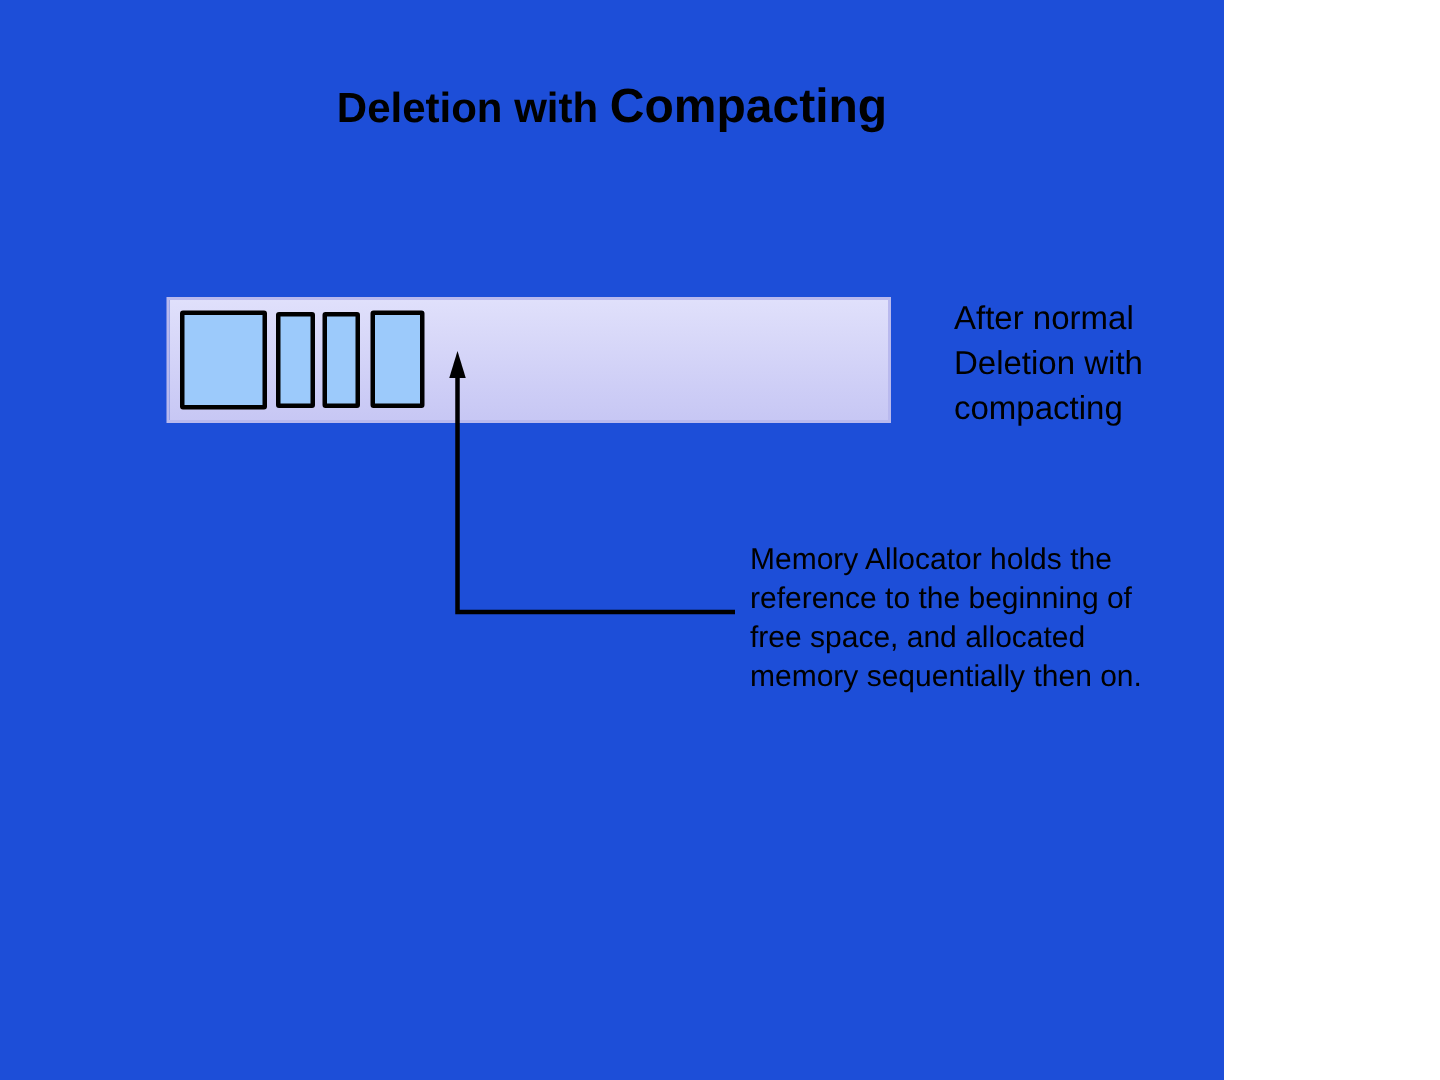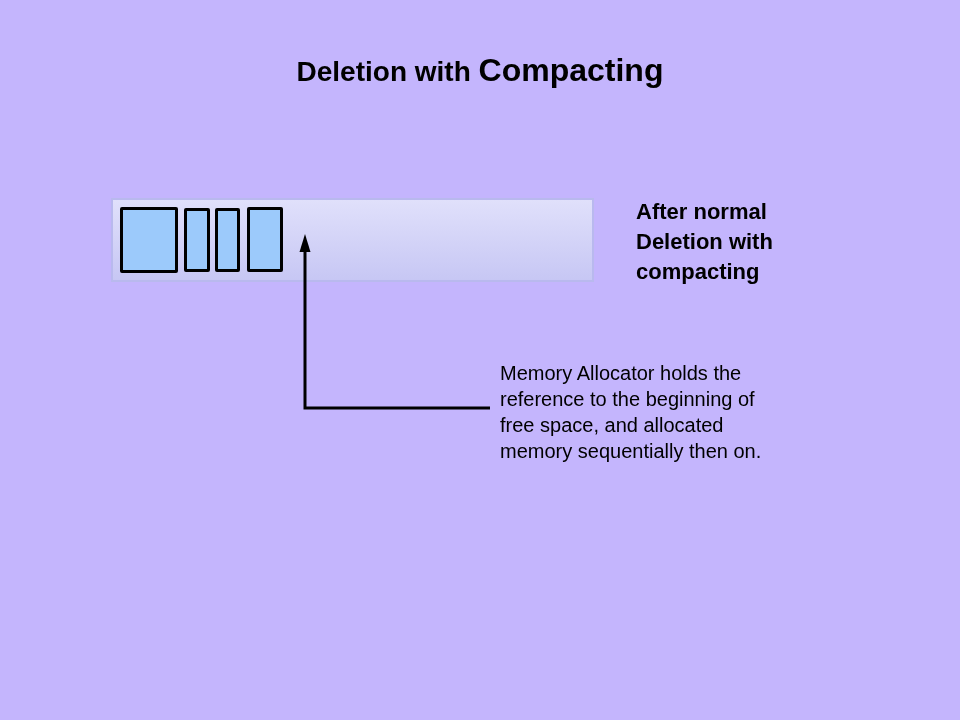--- a/index.html
+++ b/index.html
@@ -13,23 +13,23 @@
   * { margin: 0; padding: 0; box-sizing: border-box; }
   html, body { width: 960px; height: 720px; }
   body {
     background: #ffffff;
     font-family: "Liberation Sans", sans-serif;
     color: var(--text-color);
     overflow: hidden;
   }
   .slide {
     position: relative;
-    width: 960px;
+    width: 816px;
     height: 720px;
-    background: #c4b5fd;
+    background: #1d4ed8;
   }
   .title {
     position: absolute;
     left: 0;
     right: 0;
     top: 50px;
     text-align: center;
     font-weight: bold;
     line-height: 40px;
     white-space: nowrap;
@@ -61,21 +61,21 @@
     top: 0;
     width: 960px;
     height: 720px;
     pointer-events: none;
   }
   .label-after {
     position: absolute;
     left: 636px;
     top: 197px;
     font-size: 22px;
-    font-weight: bold;
+    font-weight: normal;
     line-height: 30px;
     white-space: pre-line;
   }
   .label-allocator {
     position: absolute;
     left: 500px;
     top: 360px;
     font-size: 20px;
     font-weight: normal;
     line-height: 26px;

